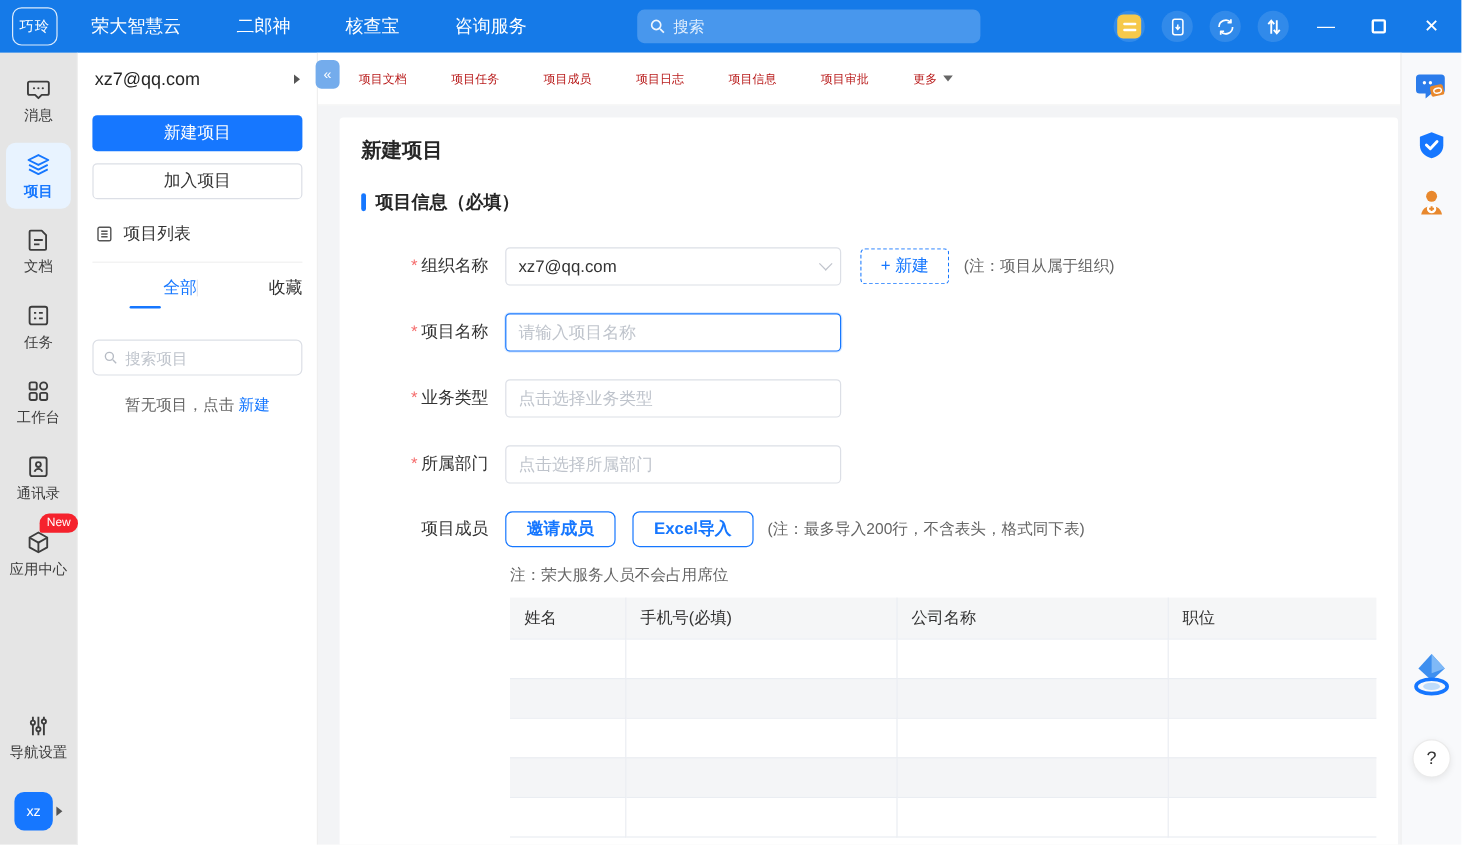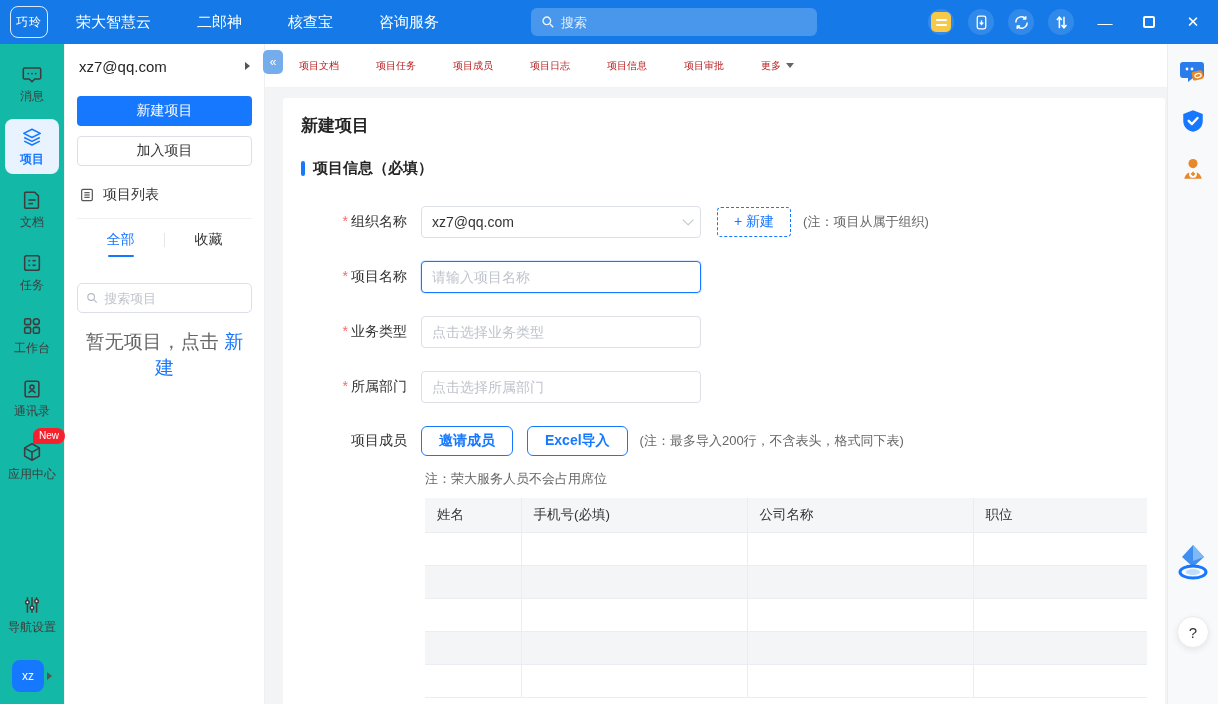--- a/index.html
+++ b/index.html
@@ -21,48 +21,48 @@
   .notes-chip { width:20px; height:20px; background:#F6C94A; border-radius:5px; display:flex; flex-direction:column; justify-content:center; gap:3px; align-items:center; }
   .notes-chip i { display:block; width:11px; height:2px; background:#fff; border-radius:1px; }
   .win-controls { display:flex; align-items:center; gap:26px; margin-left:22px; color:#fff; }
   .win-btn { cursor:pointer; display:flex; align-items:center; justify-content:center; width:18px; height:18px; font-size:15px; }
   .maxi { width:12px; height:12px; border:2px solid #fff; border-radius:2px; }
 
   
   .body { flex:1; display:flex; min-height:0; }
 
   
-  .left-rail { width:65px; background:#14b8a6; border-right:1px solid #EFEFEF; display:flex; flex-direction:column; align-items:center; padding:12px 0 12px; flex-shrink:0; }
+  .left-rail { width:65px; background:#e5e5e5; border-right:1px solid #EFEFEF; display:flex; flex-direction:column; align-items:center; padding:12px 0 12px; flex-shrink:0; }
   .rail-item { width:54px; padding:7px 0 6px; border-radius:8px; display:flex; flex-direction:column; align-items:center; gap:3px; cursor:pointer; color:#3D3D3D; margin-bottom:8px; position:relative; }
   .rail-item .lbl { font-size:12px; white-space:nowrap; }
   .rail-item svg { width:22px; height:22px; }
   .rail-item.active { background:#E8F3FF; color:#1677FF;font-weight:bold; }
   .badge-new { position:absolute; top:-6px; right:-6px; background:#F5222D; color:#fff; font-size:10px; line-height:1; padding:3px 6px; border-radius:9px 9px 9px 2px; }
   .rail-bottom { margin-top:auto; display:flex; flex-direction:column; align-items:center; }
   .avatar-wrap { display:flex; align-items:center; gap:3px; margin-top:18px; }
   .avatar { width:32px; height:32px; border-radius:8px; background:#1677FF; color:#fff; font-size:12px; display:flex; align-items:center; justify-content:center; cursor:pointer; }
   .tri-right { width:0; height:0; border-top:4px solid transparent; border-bottom:4px solid transparent; border-left:5px solid #555; cursor:pointer; }
 
   
   .project-panel { width:200px; border-right:1px solid #EFEFEF; padding:0 12px; position:relative; flex-shrink:0; background:#fff; }
   .pp-header { height:42px; display:flex; align-items:center; gap:8px; padding:2px 2px 0; }
   .pp-account { font-size:15px; color:#262626; }
   .collapse-btn { position:absolute; top:6px; right:-19px; width:20px; height:24px; background:#74ACEC; color:#fff; border-radius:5px; font-size:12px; display:flex; align-items:center; justify-content:center; cursor:pointer; z-index:6; }
   .btn-primary { width:100%; height:30px; background:#1677FF; color:#fff; border:none; border-radius:4px; font-size:14px; cursor:pointer; display:block; margin-top:10px; }
   .btn-plain { width:100%; height:30px; background:#fff; color:#333; border:1px solid #DCDFE6; border-radius:4px; font-size:14px; cursor:pointer; display:block; margin-top:10px; }
   .pp-list-title { display:flex; align-items:center; gap:8px; margin-top:20px; padding:0 2px 14px; border-bottom:1px solid #F0F0F0; color:#333; font-size:14px; }
   .pp-tabs { display:flex; align-items:center; margin-top:12px; }
-  .pp-tab { flex:1; text-align:center; font-size:14px; color:#333; padding-bottom:8px; cursor:pointer; position:relative; }
+  .pp-tab { flex:1; text-align:right; font-size:14px; color:#333; padding-bottom:8px; cursor:pointer; position:relative; }
   .pp-tab.active { color:#1677FF; }
   .pp-tab.active::after { content:""; position:absolute; left:50%; transform:translateX(-50%); bottom:0; width:26px; height:2px; background:#1677FF; border-radius:1px; }
   .pp-tab-sep { width:1px; height:14px; background:#E5E6EB; margin-bottom:8px; }
   .pp-search { margin-top:26px; height:30px; border:1px solid #DCDFE6; border-radius:5px; display:flex; align-items:center; gap:6px; padding:0 8px; }
   .pp-search input { border:none; outline:none; font-size:13px; width:100%; color:#333; }
   .pp-search input::placeholder { color:#BFC4CC; }
-  .pp-empty { margin-top:16px; text-align:center; font-size:19px; color:#666; }
+  .pp-empty { margin-top:16px; text-align:center; font-size:13px; color:#666; }
   .pp-empty .link { color:#1677FF; cursor:pointer; }
 
   
   .main { flex:1; display:flex; flex-direction:column; min-width:0; background:#F3F4F6; }
   .main-tabs { height:44px; background:#fff; display:flex; align-items:center; gap:37px; padding:0 0 0 34px; border-bottom:1px solid #F2F2F2; flex-shrink:0; }
   .main-tab { font-size:10px; color:#b91c1c; cursor:pointer; white-space:nowrap; }
   .main-tab.more { display:flex; align-items:center; gap:5px; }
   .caret-down { width:0; height:0; border-left:4px solid transparent; border-right:4px solid transparent; border-top:5px solid #666; }
   .content { flex:1; padding:10px 2px 0 18px; min-height:0; }
   .card { background:#fff; height:100%; border-radius:3px 3px 0 0; padding:16px 18px 0; overflow:hidden; }

